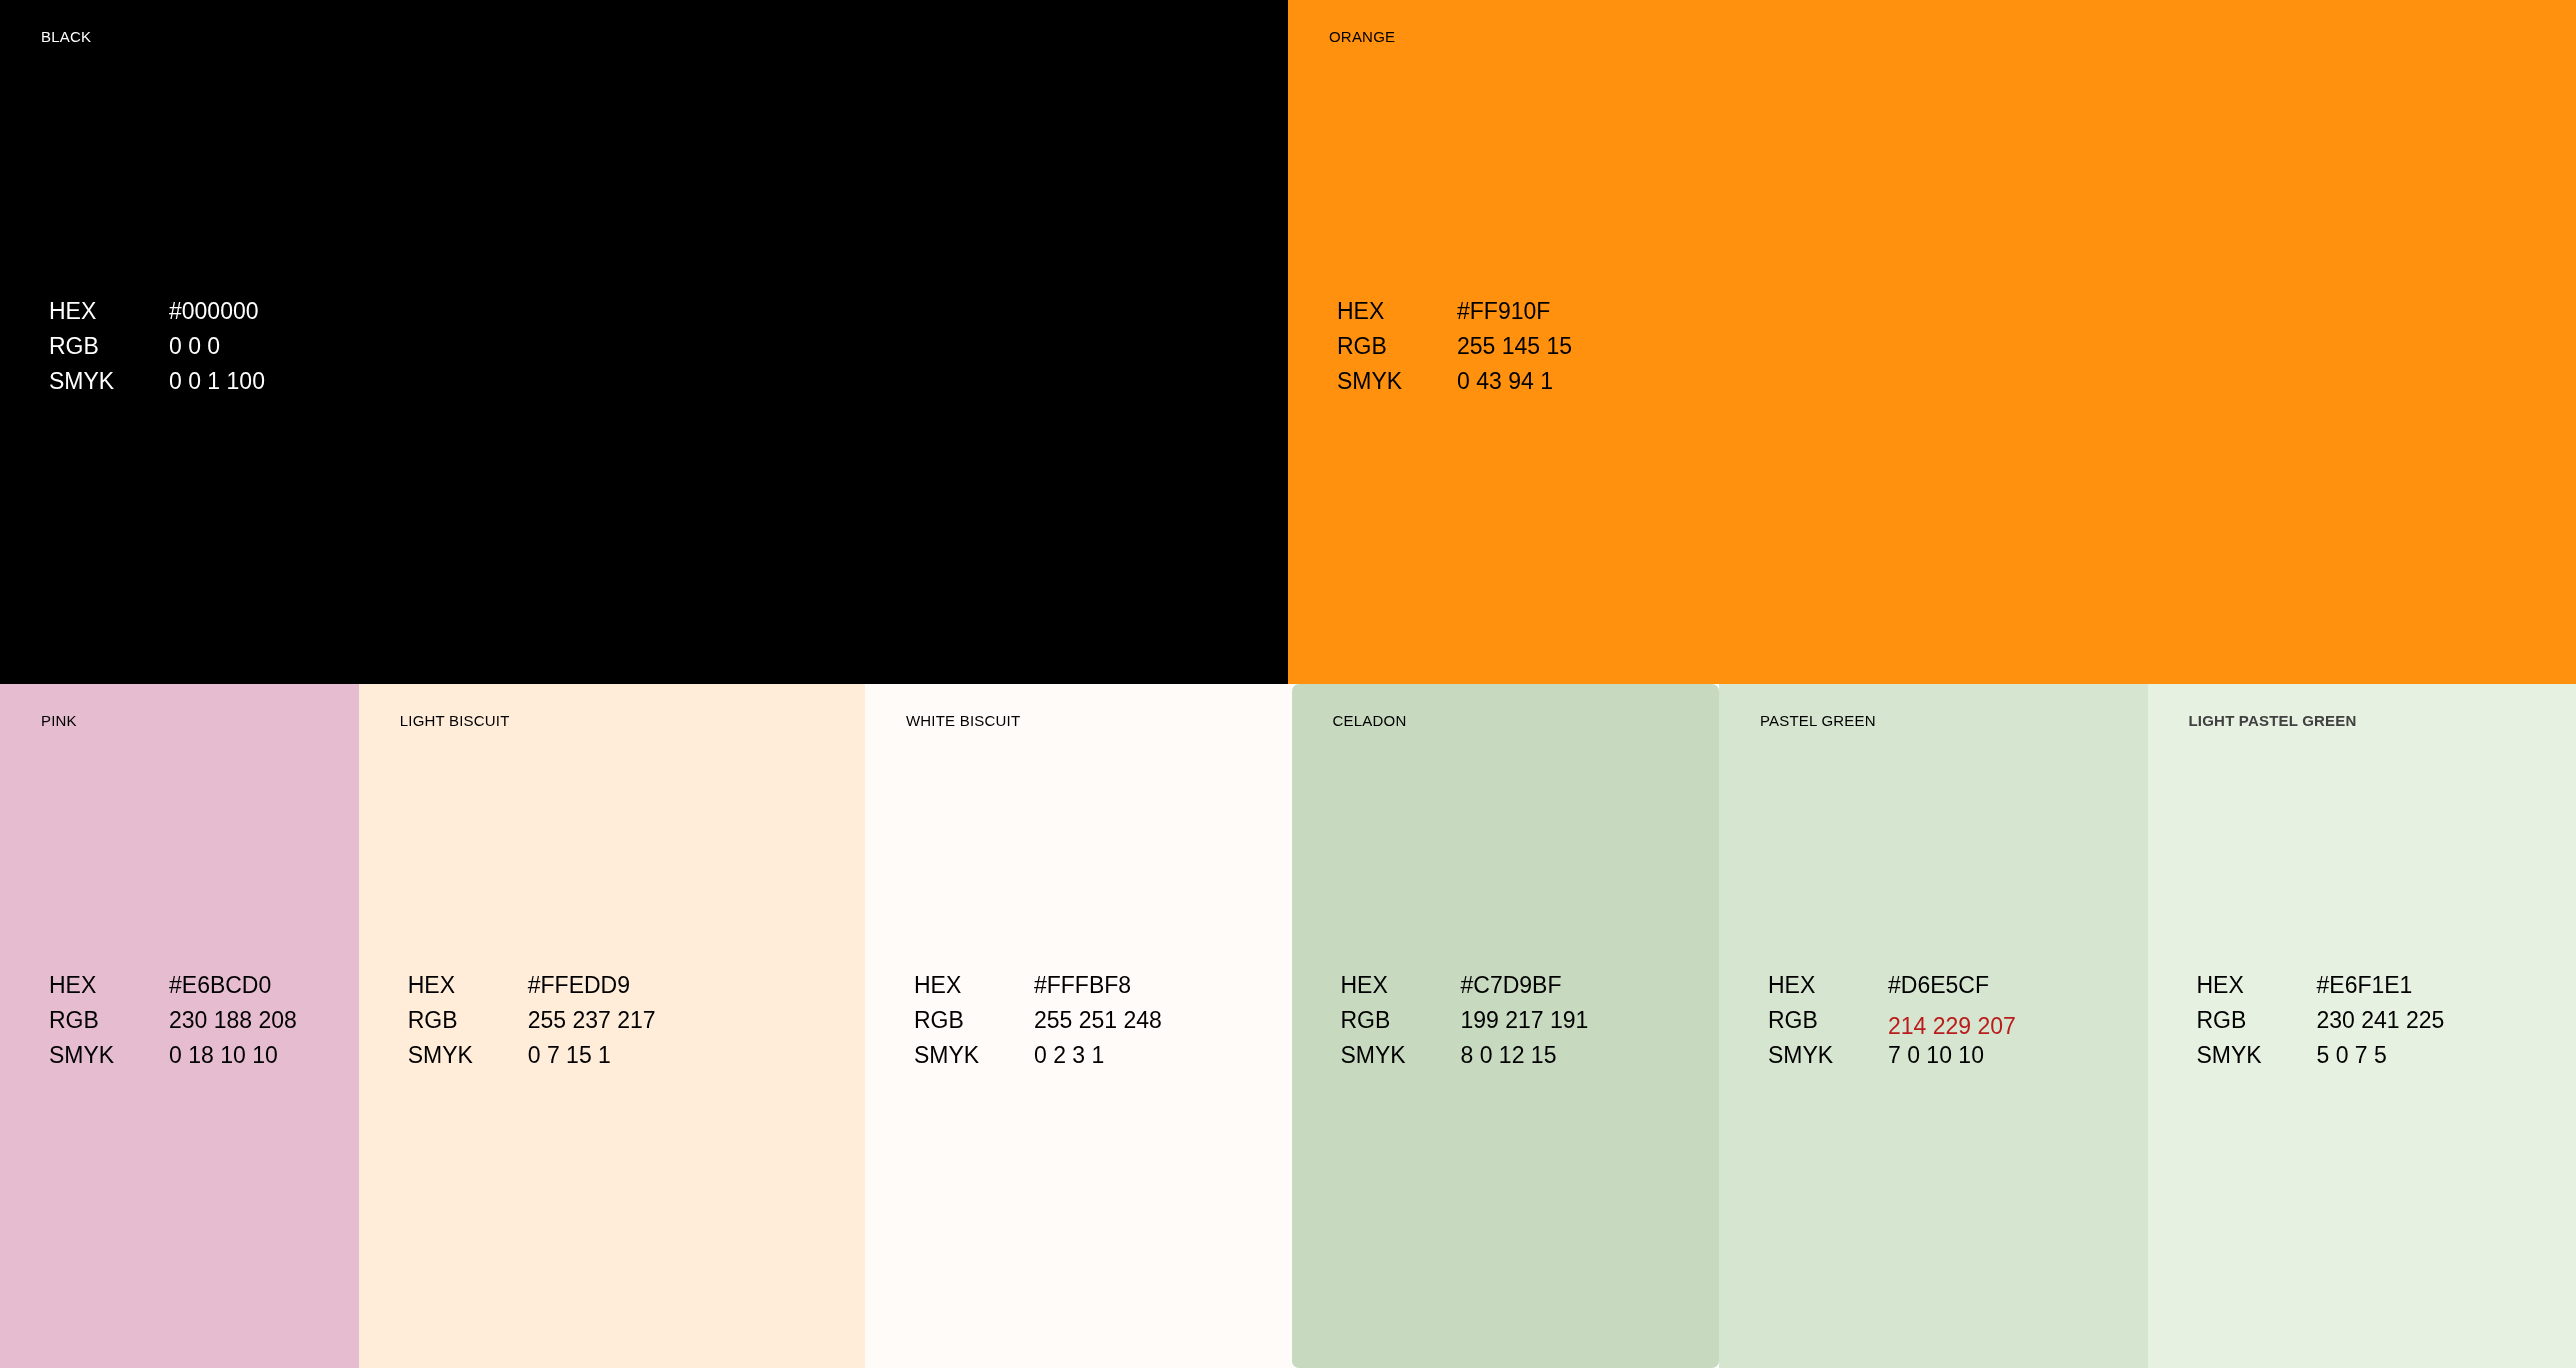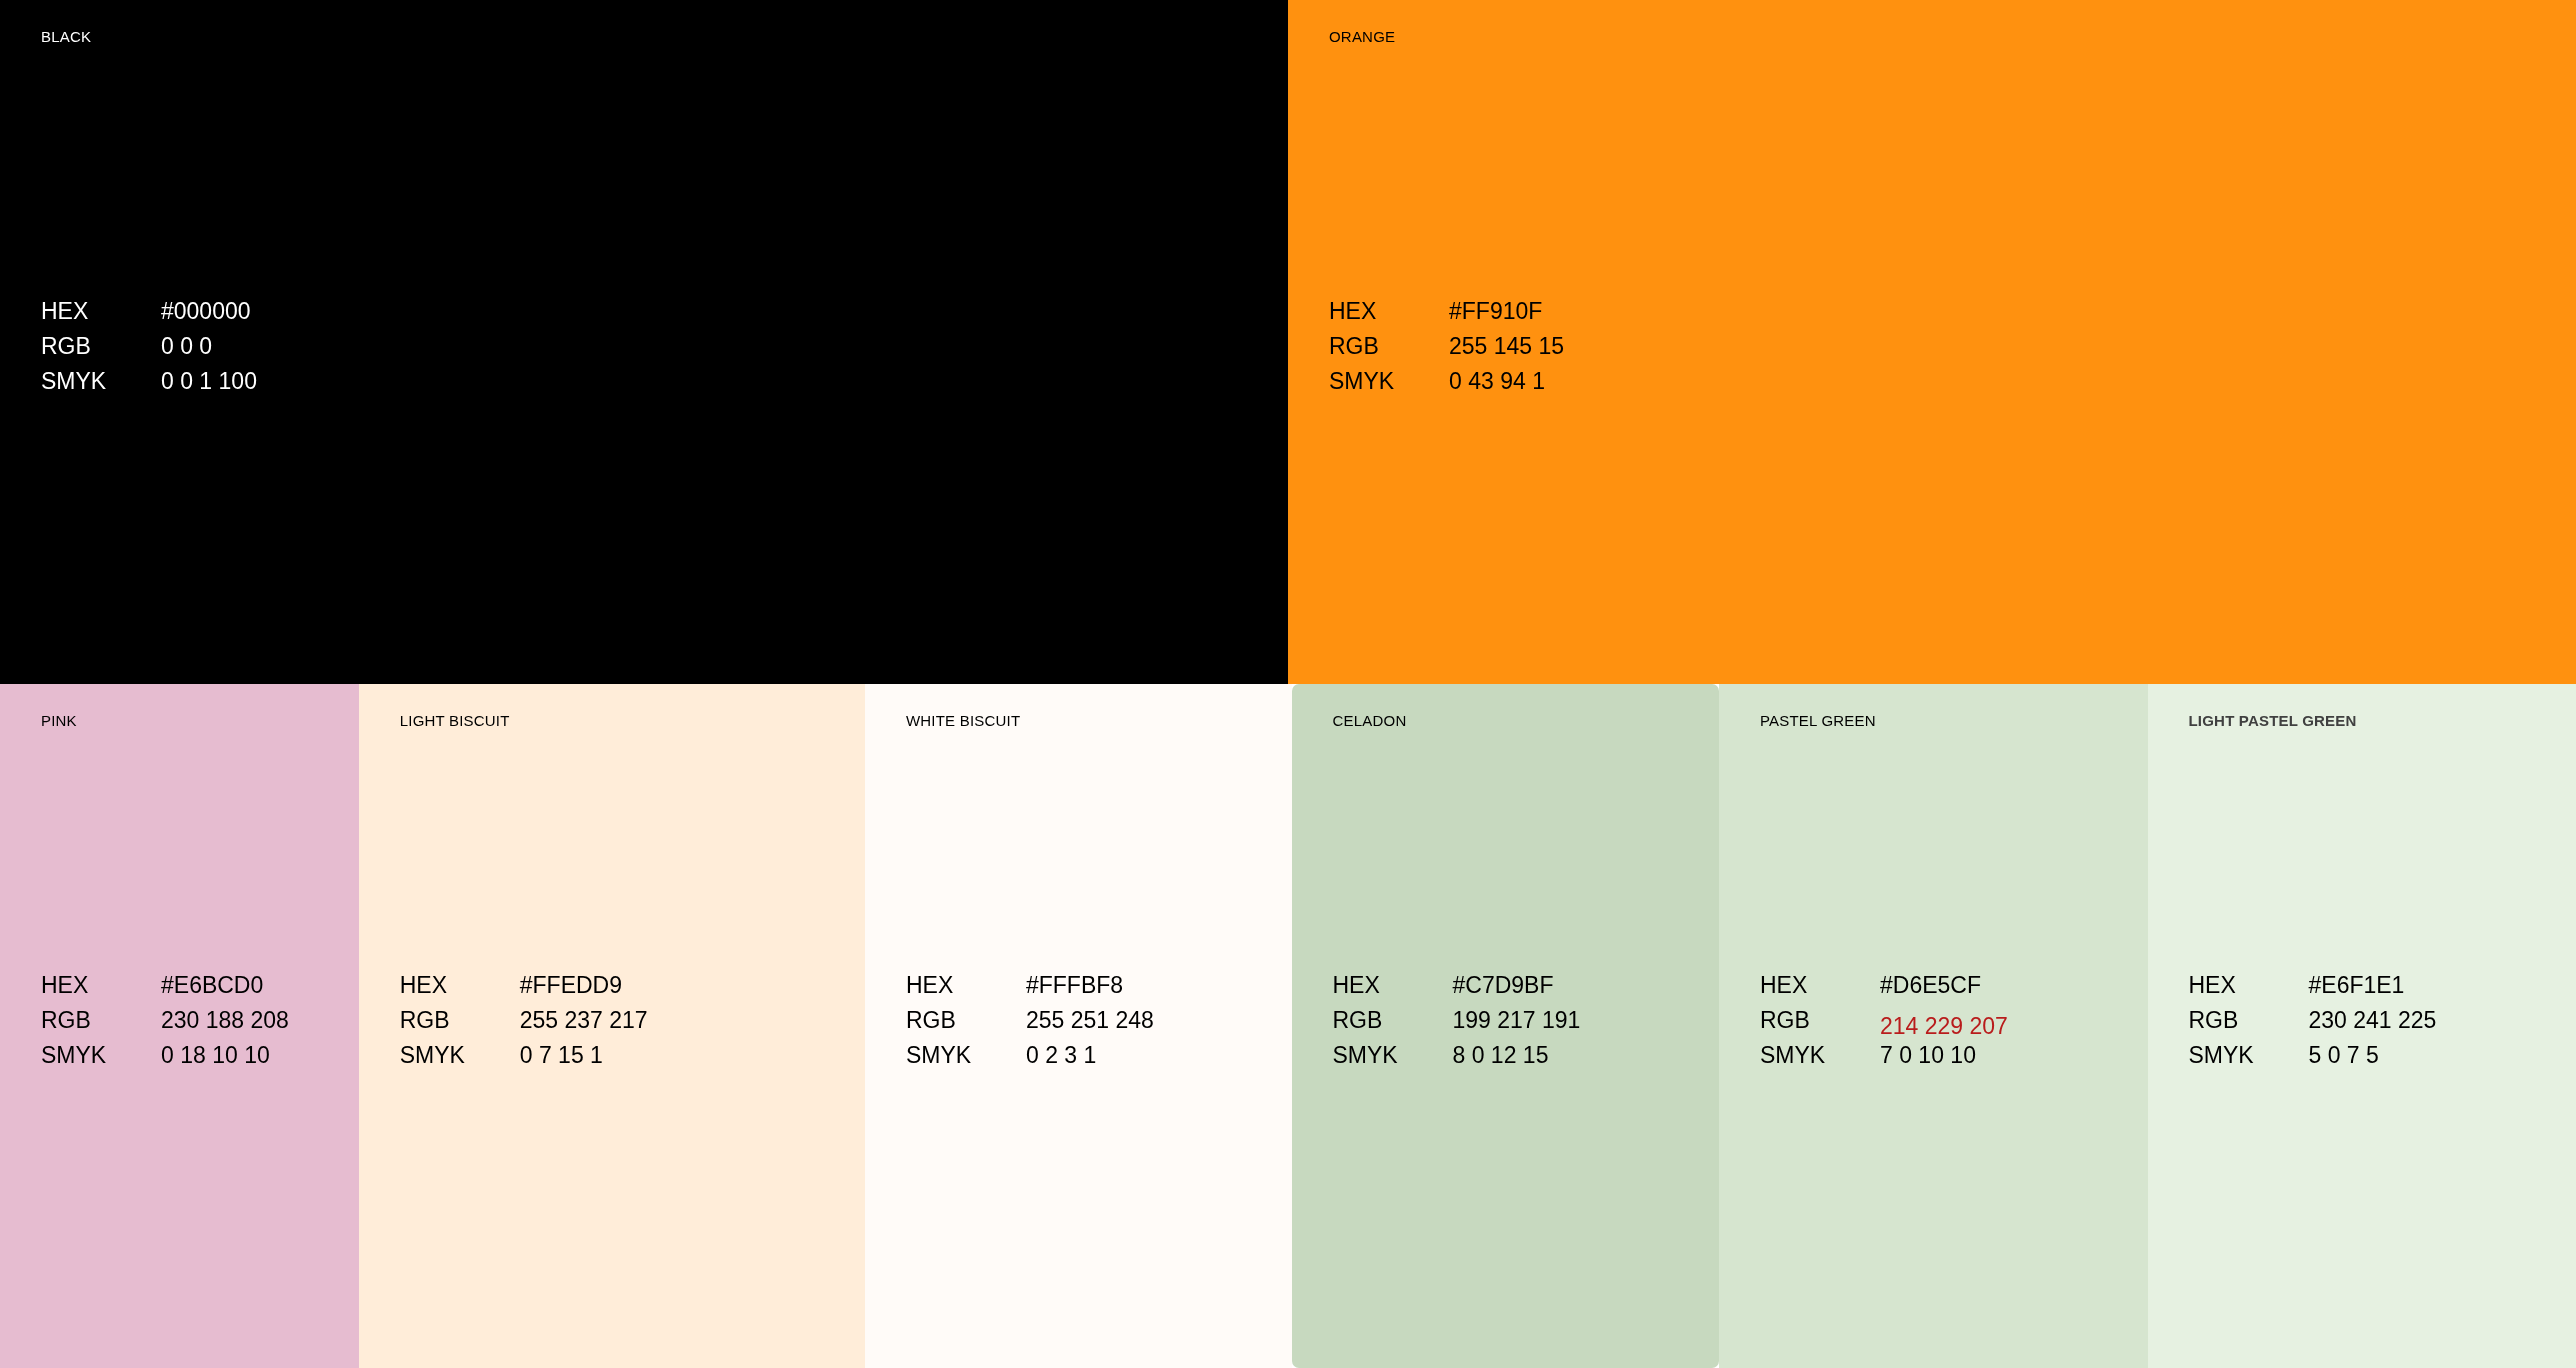--- a/index.html
+++ b/index.html
@@ -73,20 +73,21 @@
   .spec-row {
     display: flex;
     flex-direction: row;
     height: 35px;
     align-items: center;
   }
 
   .spec-label {
     width: 120px;
     flex: 0 0 120px;
+    margin-left: 8px;
   }
 
   .spec-value {
     flex: 0 0 auto;
   }
 
   
   .on-dark  { color: #FFFFFF; }
   .on-light { color: #000000; }
 </style>

